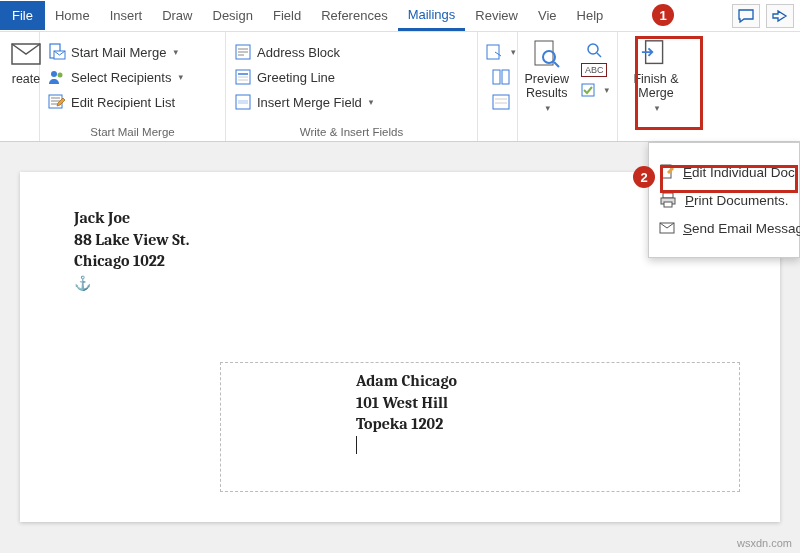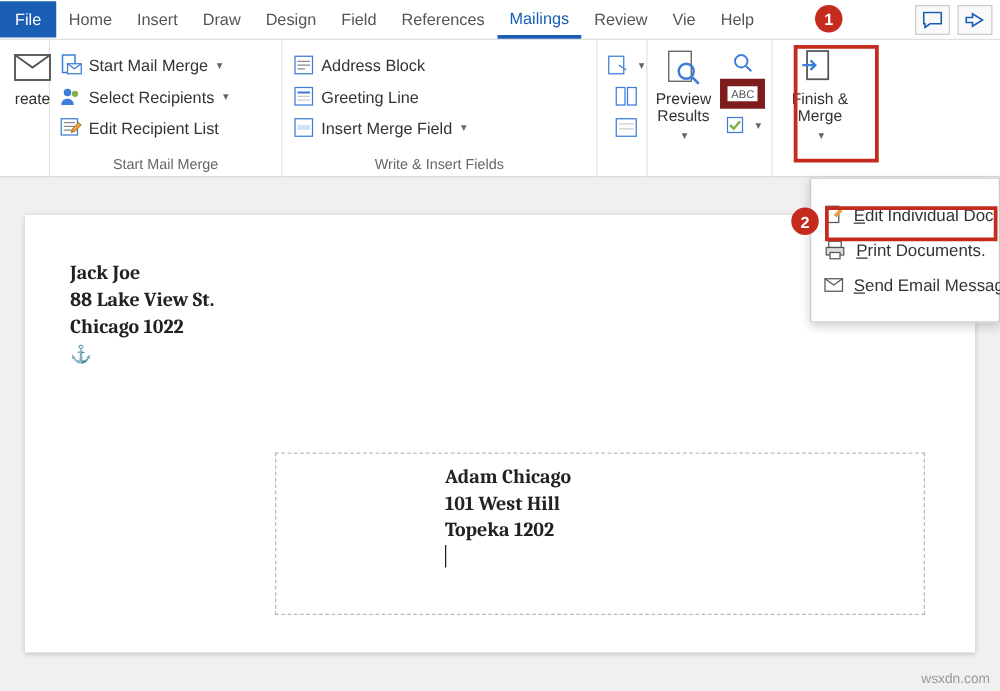--- a/index.html
+++ b/index.html
@@ -17,21 +17,21 @@
   .group-label { text-align: center; font-size: 11.5px; color: #666; padding: 2px 0 3px 0; }
   
   .big-btn { display: flex; flex-direction: column; align-items: center; justify-content: flex-start; padding: 4px 6px 2px 6px; gap: 2px; min-width: 44px; text-align: center; line-height: 1.15; font-size: 12.5px; color: #333; }
   .big-btn .ico { width: 32px; height: 32px; display: flex; align-items: center; justify-content: center; }
   .small-btn { display: flex; align-items: center; gap: 5px; padding: 3px 4px; font-size: 13px; color: #333; white-space: nowrap; }
   .small-btn .ico { width: 18px; height: 18px; display: flex; align-items: center; justify-content: center; }
   .stack { display: flex; flex-direction: column; gap: 1px; }
   .chev { font-size: 9px; color: #666; margin-left: 2px; }
   
   .doc-area { background: #f0f0f0; height: 411px; padding: 30px 0 0 0; display: flex; justify-content: center; position: relative; }
-  .page { background: #fff; width: 760px; height: 350px; box-shadow: 0 1px 4px rgba(0,0,0,.2); padding: 36px 36px; font-family: Constantia, Cambria, "Times New Roman", serif; font-size: 16px; color: #222; position: relative; }
+  .page { background: #fff; width: 760px; height: 350px; box-shadow: 0 1px 4px rgba(0,0,0,.2); padding: 36px 54px; font-family: Constantia, Cambria, "Times New Roman", serif; font-size: 16px; color: #222; position: relative; }
   .ret-addr { line-height: 1.35; font-weight: 600; }
   .anchor { color: #5b9bd5; font-size: 14px; margin-top: 2px; }
   .recip-box { position: absolute; left: 200px; top: 190px; width: 520px; height: 130px; border: 1px dashed #bbb; padding: 8px 135px; line-height: 1.35; font-weight: 600; }
   .cursor { border-left: 1px solid #222; height: 18px; display: inline-block; }
   
   .callout { position: absolute; width: 22px; height: 22px; border-radius: 50%; background: #c42b1c; color: #fff; font-weight: bold; font-size: 13px; display: flex; align-items: center; justify-content: center; z-index: 20; }
   .red-box { position: absolute; border: 3px solid #c42b1c; z-index: 15; pointer-events: none; }
   
   .dropdown { position: absolute; right: 0; top: 142px; width: 152px; background: #fff; border: 1px solid #ccc; box-shadow: 0 3px 8px rgba(0,0,0,.2); z-index: 10; padding: 15px 0; }
   .dd-item { display: flex; align-items: center; gap: 8px; padding: 5px 10px; font-size: 13.5px; color: #333; white-space: nowrap; }
@@ -214,21 +214,21 @@
       </div>
       <div class="stack" style="padding-top:4px;align-items:center;">
         <div class="small-btn">
             <span class="ico">
               <svg width="16" height="16" viewBox="0 0 16 16">
                 <circle cx="7" cy="7" r="5" fill="none" stroke="#3b7dd8" stroke-width="1.5"></circle>
                 <path d="M11 11l4 4" stroke="#3b7dd8" stroke-width="1.5"></path>
               </svg>
             </span>
           </div>
-        <div style="font-size:9px;border:6px solid #7f1d1d;padding:1px 3px;color:#555;">ABC</div>
+        <div style="font-size:9px;border:1px solid #7f1d1d;padding:1px 3px;color:#555;">ABC</div>
         <div class="small-btn">
             <span class="ico">
               <svg width="16" height="16" viewBox="0 0 16 16">
                 <rect x="2" y="2" width="12" height="12" fill="#fff" stroke="#3b7dd8"></rect>
                 <path d="M4 8l3 3 5-6" stroke="#7fb04a" stroke-width="2" fill="none"></path>
               </svg>
             </span>
             <span class="chev">▾</span>
           </div>
       </div>

